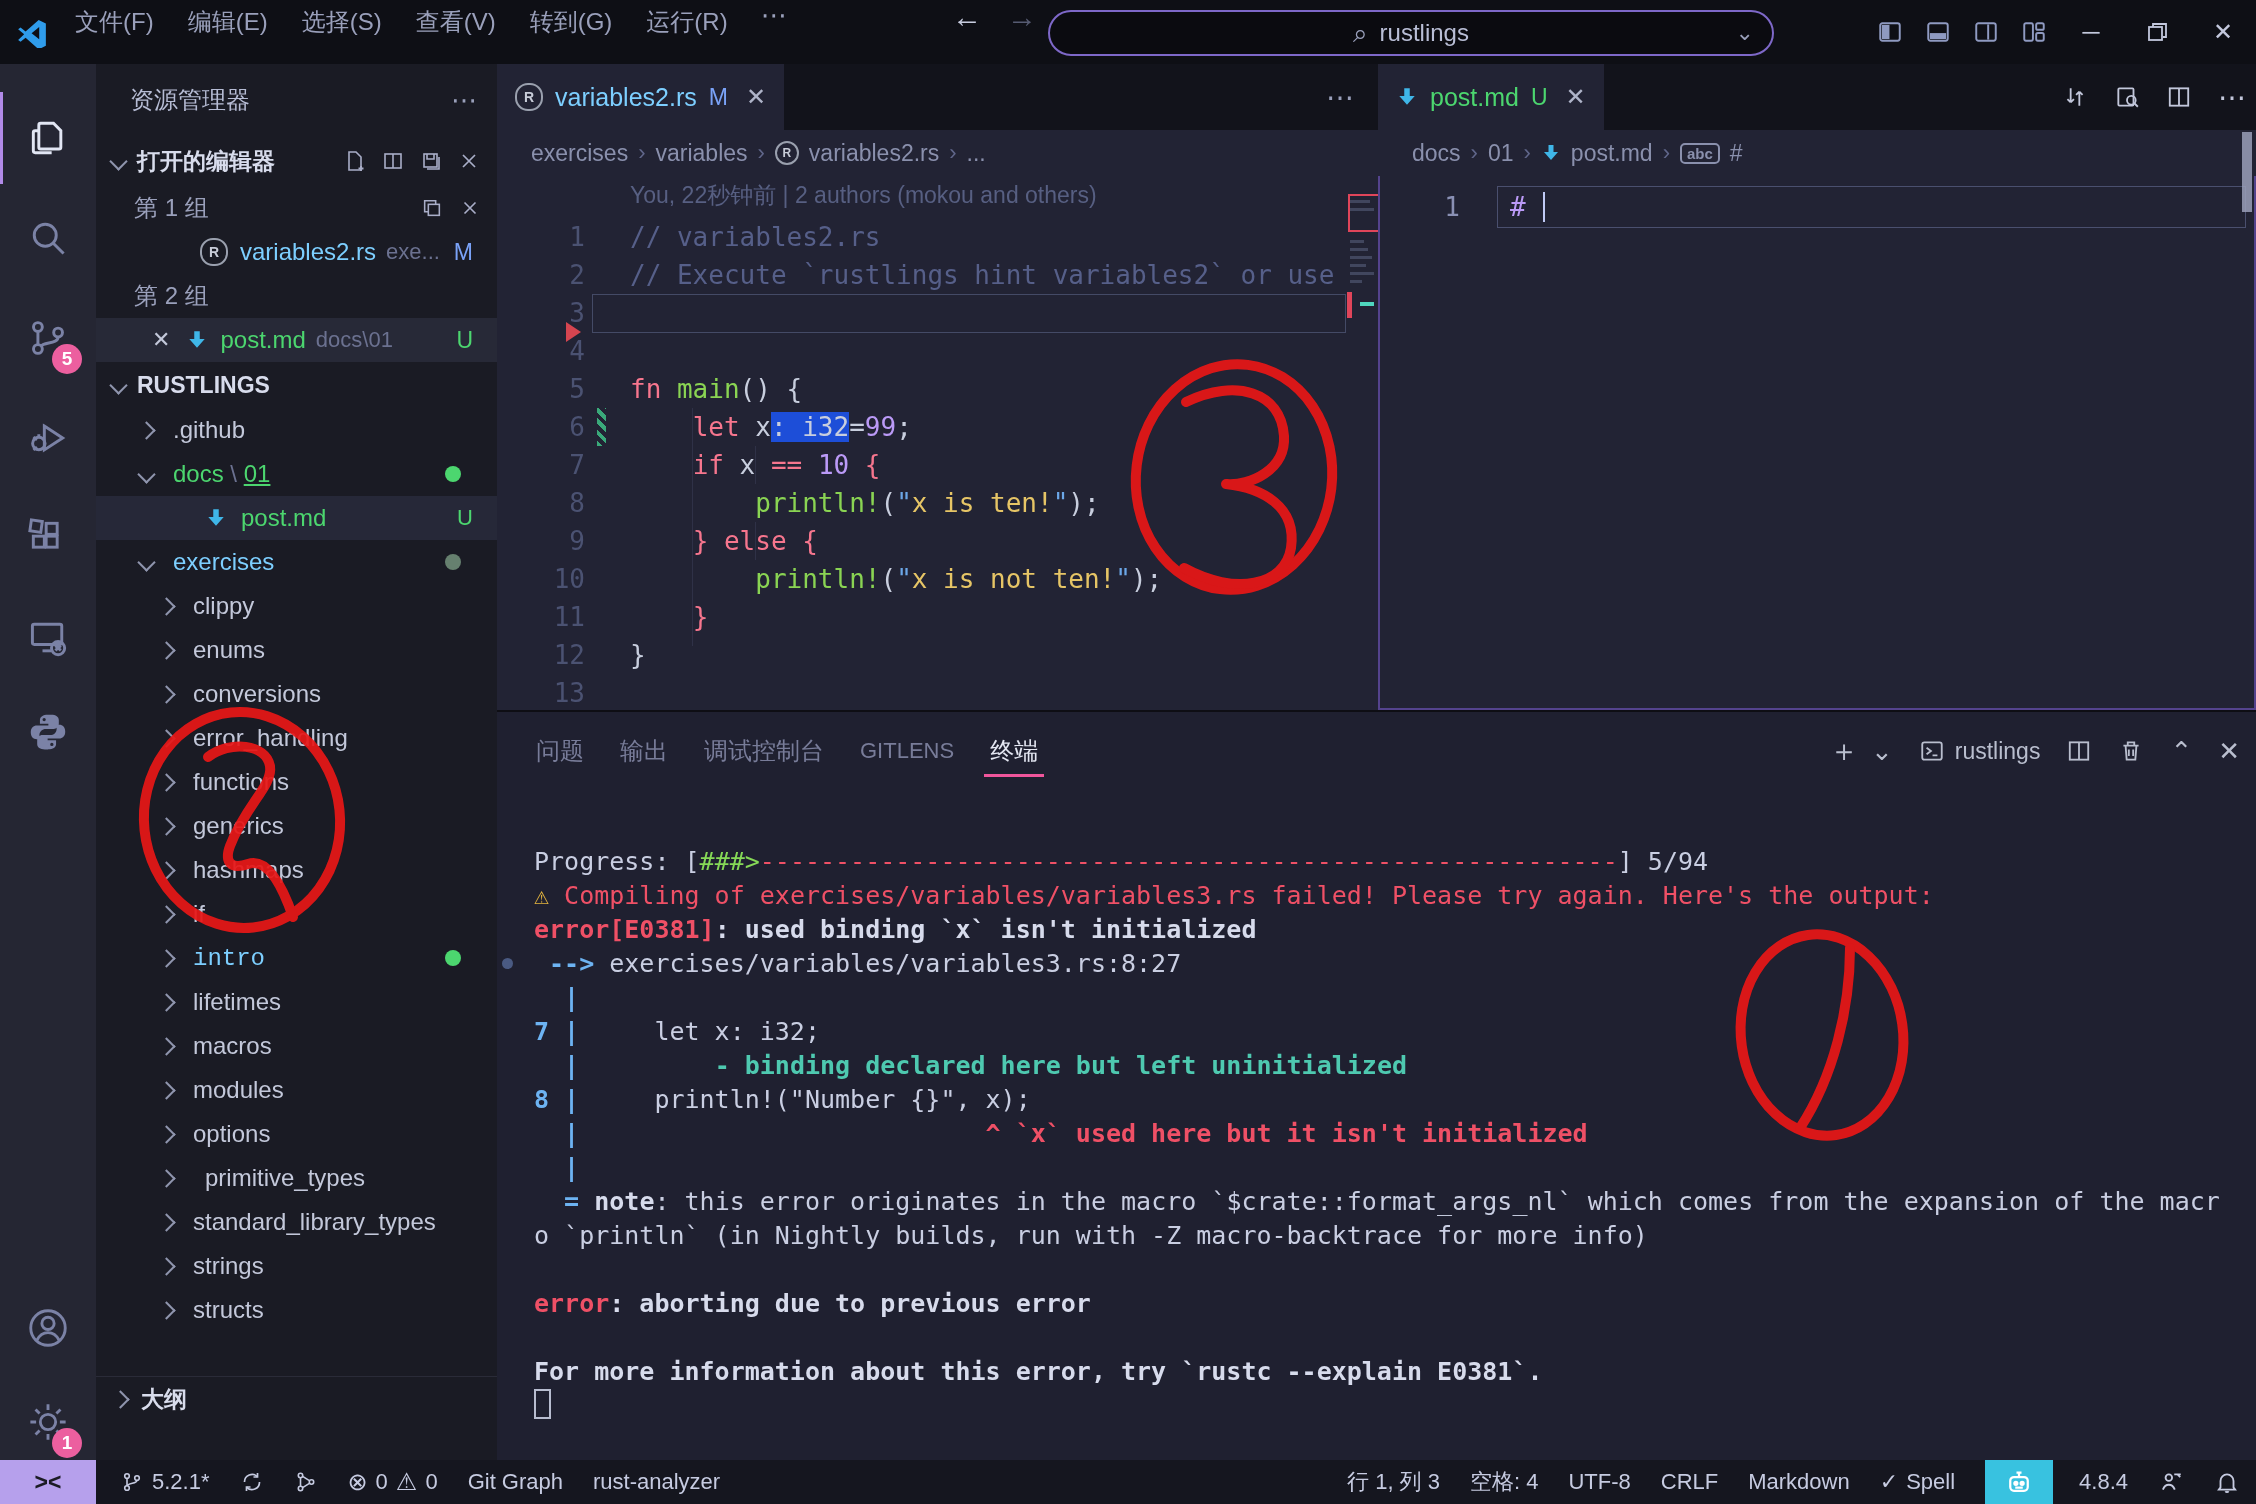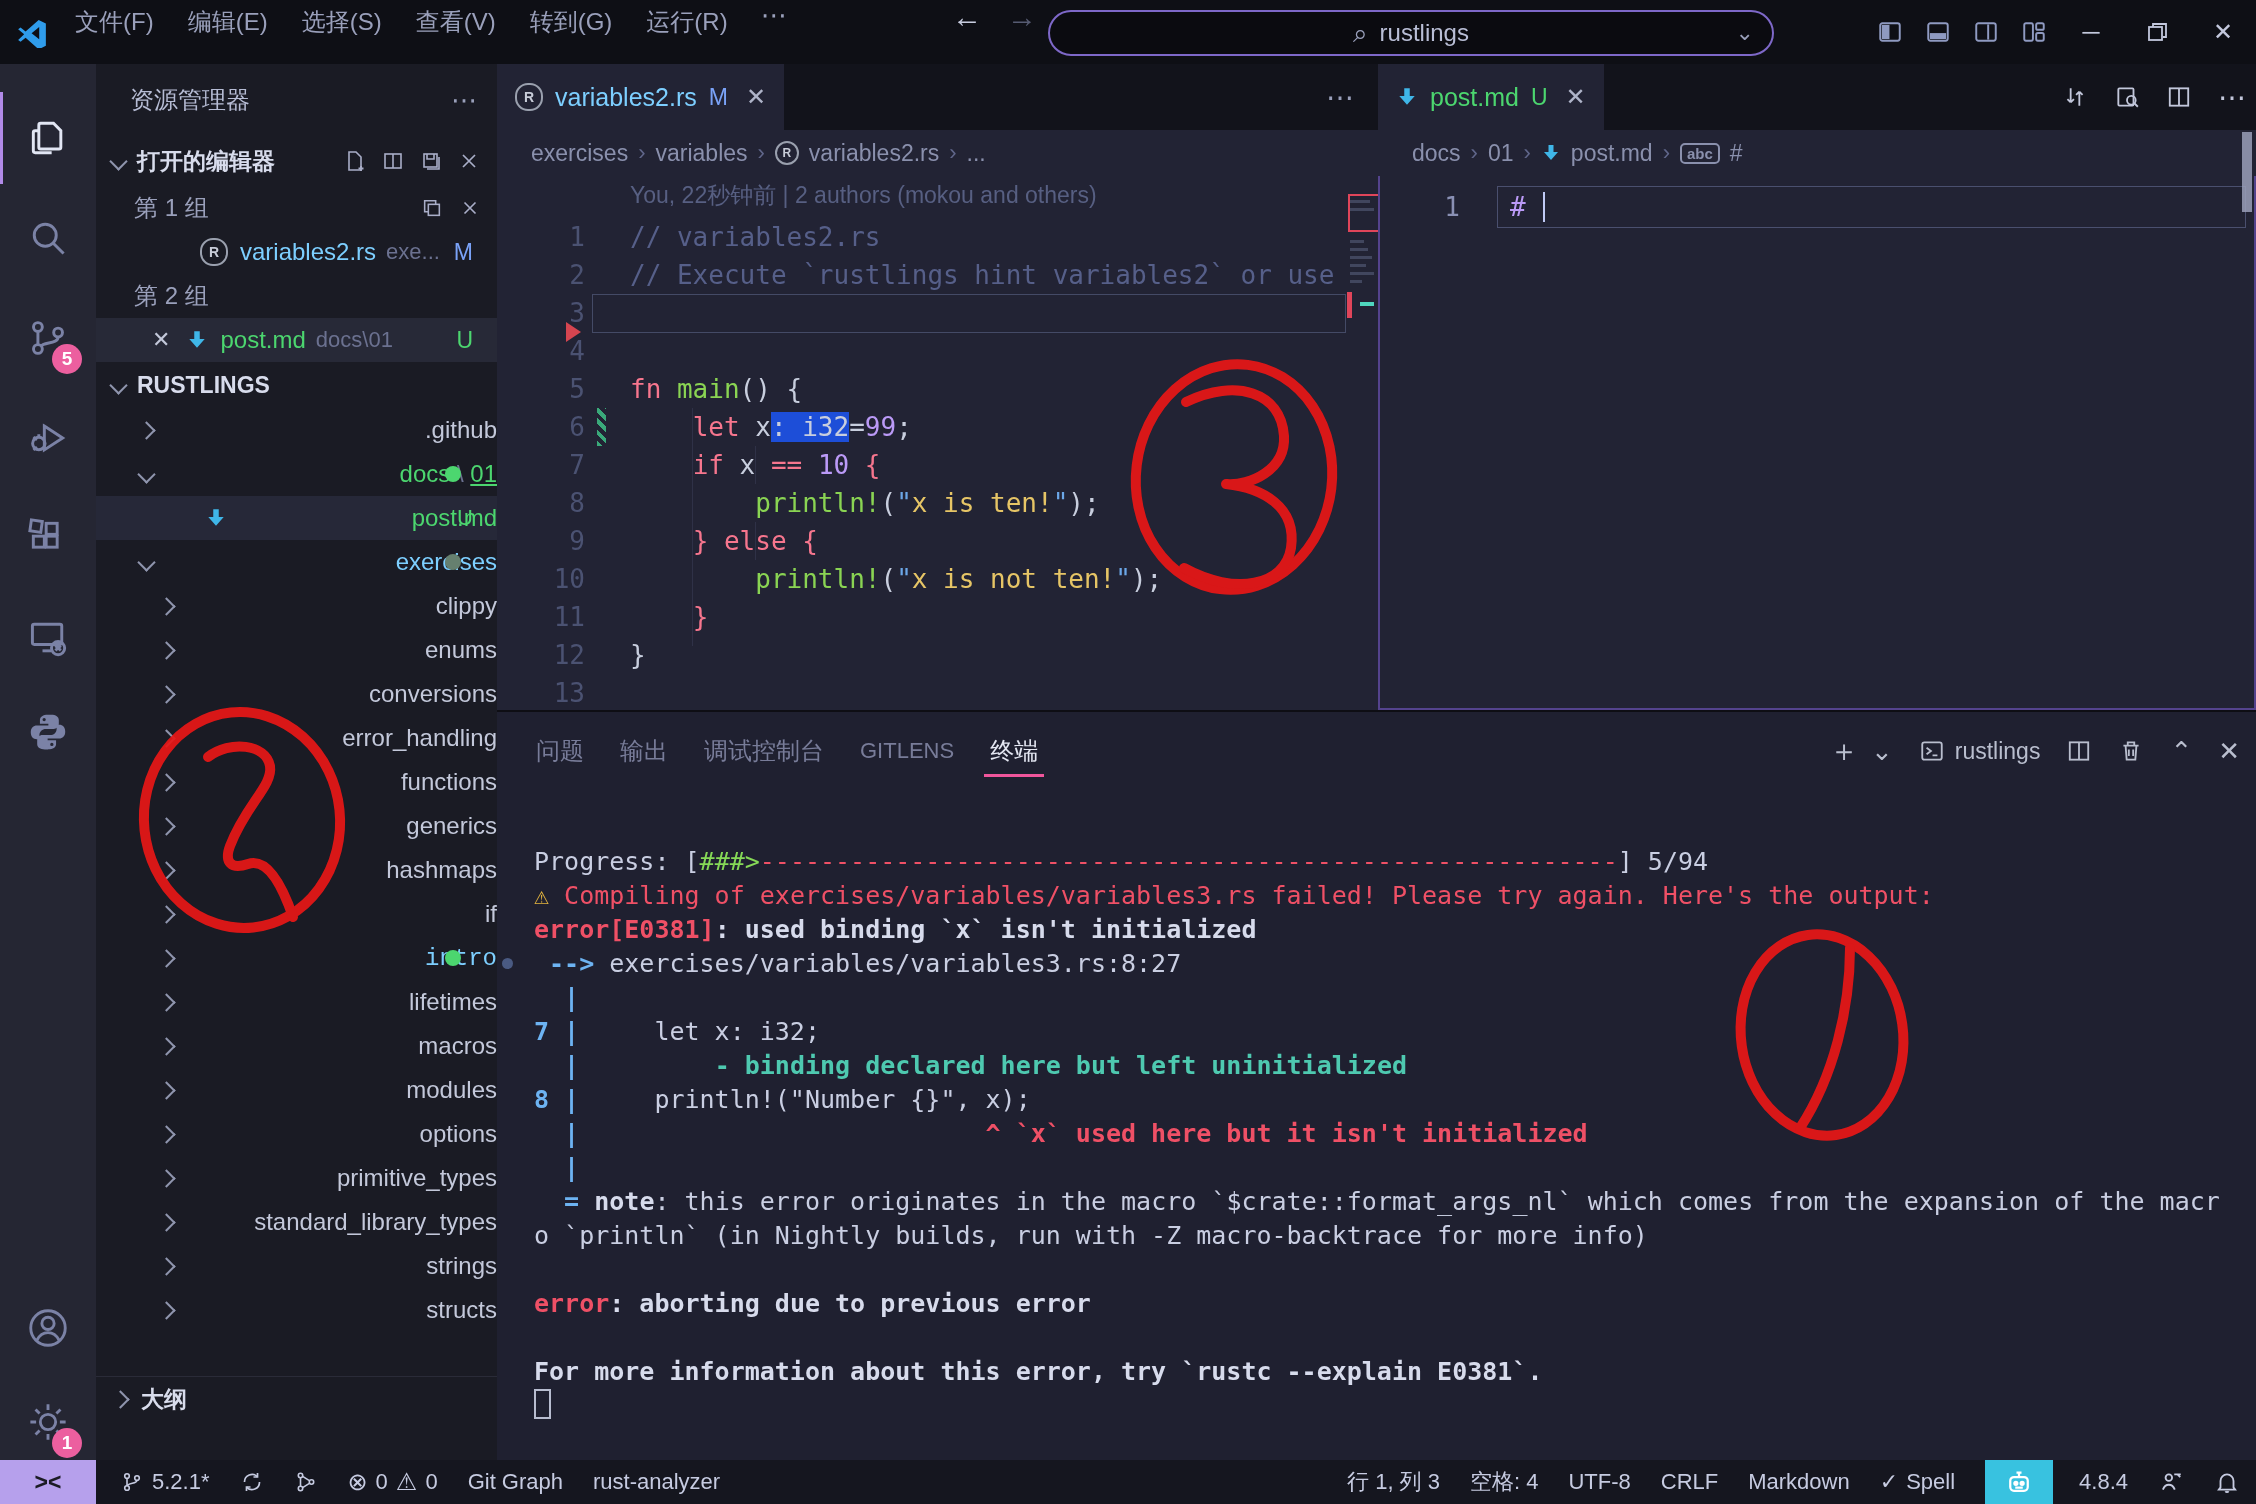--- a/index.html
+++ b/index.html
@@ -31,21 +31,21 @@
   .sb-header{height:72px;display:flex;align-items:center;padding:0 20px 0 34px;color:#b6bcd4;font-size:24px;}
   .sb-section{display:flex;align-items:center;height:50px;color:#d8dcec;font-size:23px;font-weight:bold;}
   .oe-row{height:44px;display:flex;align-items:center;font-size:24px;color:#9aa0bb;position:relative;}
   .oe-row .fname{font-size:24px;}
   .oe-row.sel{background:#272937;}
   .cchev{display:inline-block;width:11px;height:11px;border-right:2px solid #8f95ae;border-bottom:2px solid #8f95ae;}
   .cr{transform:rotate(-45deg);}
   .cd{transform:rotate(45deg);}
   .c-cyan{color:#7dcfff;} .c-green{color:#4cd66f;} .c-dim{color:#6b7190;} .c-def{color:#c3c8da;}
   .b-blue{color:#7aa2f7;} .b-green{color:#4cd66f;}
-  .trow{height:44px;display:flex;align-items:center;font-size:24px;color:#c3c8da;position:relative;justify-content:space-between;}
+  .trow{height:44px;display:flex;align-items:center;font-size:24px;color:#c3c8da;position:relative;}
   .trow.sel{background:#262838;}
   .trow .dot{position:absolute;right:36px;width:16px;height:16px;border-radius:8px;}
   .trow .tbadge{position:absolute;right:24px;font-size:22px;}
   .u-line{text-decoration:underline;}
   .ruicon{display:inline-flex;width:24px;height:24px;border:2px solid #9aa0ae;border-radius:13px;color:#c8ccd8;
      font-size:14px;font-weight:bold;align-items:center;justify-content:center;}
   .sb-bottom{position:absolute;left:0;width:401px;height:44px;border-top:1px solid #2a2b38;display:flex;align-items:center;
      color:#d8dcec;font-size:23px;font-weight:bold;background:#1a1b24;}
   
   #egroup-left{left:497px;top:64px;width:881px;height:646px;background:#222334;overflow:hidden;}
@@ -367,21 +367,21 @@
         <div class="trow">
           <span class="cchev cr" style="margin-left: 64px;"></span>
           <span class="c-def" style="margin-left: 20px;">modules</span>
         </div>
         <div class="trow">
           <span class="cchev cr" style="margin-left: 64px;"></span>
           <span class="c-def" style="margin-left: 20px;">options</span>
         </div>
         <div class="trow">
           <span class="cchev cr" style="margin-left: 64px;"></span>
-          <span class="c-def" style="margin-left: 20px;">primitive_types</span>
+          <span class="c-def" style="margin-left: 32px;">primitive_types</span>
         </div>
         <div class="trow">
           <span class="cchev cr" style="margin-left: 64px;"></span>
           <span class="c-def" style="margin-left: 20px;">standard_library_types</span>
         </div>
         <div class="trow">
           <span class="cchev cr" style="margin-left: 64px;"></span>
           <span class="c-def" style="margin-left: 20px;">strings</span>
         </div>
         <div class="trow">

